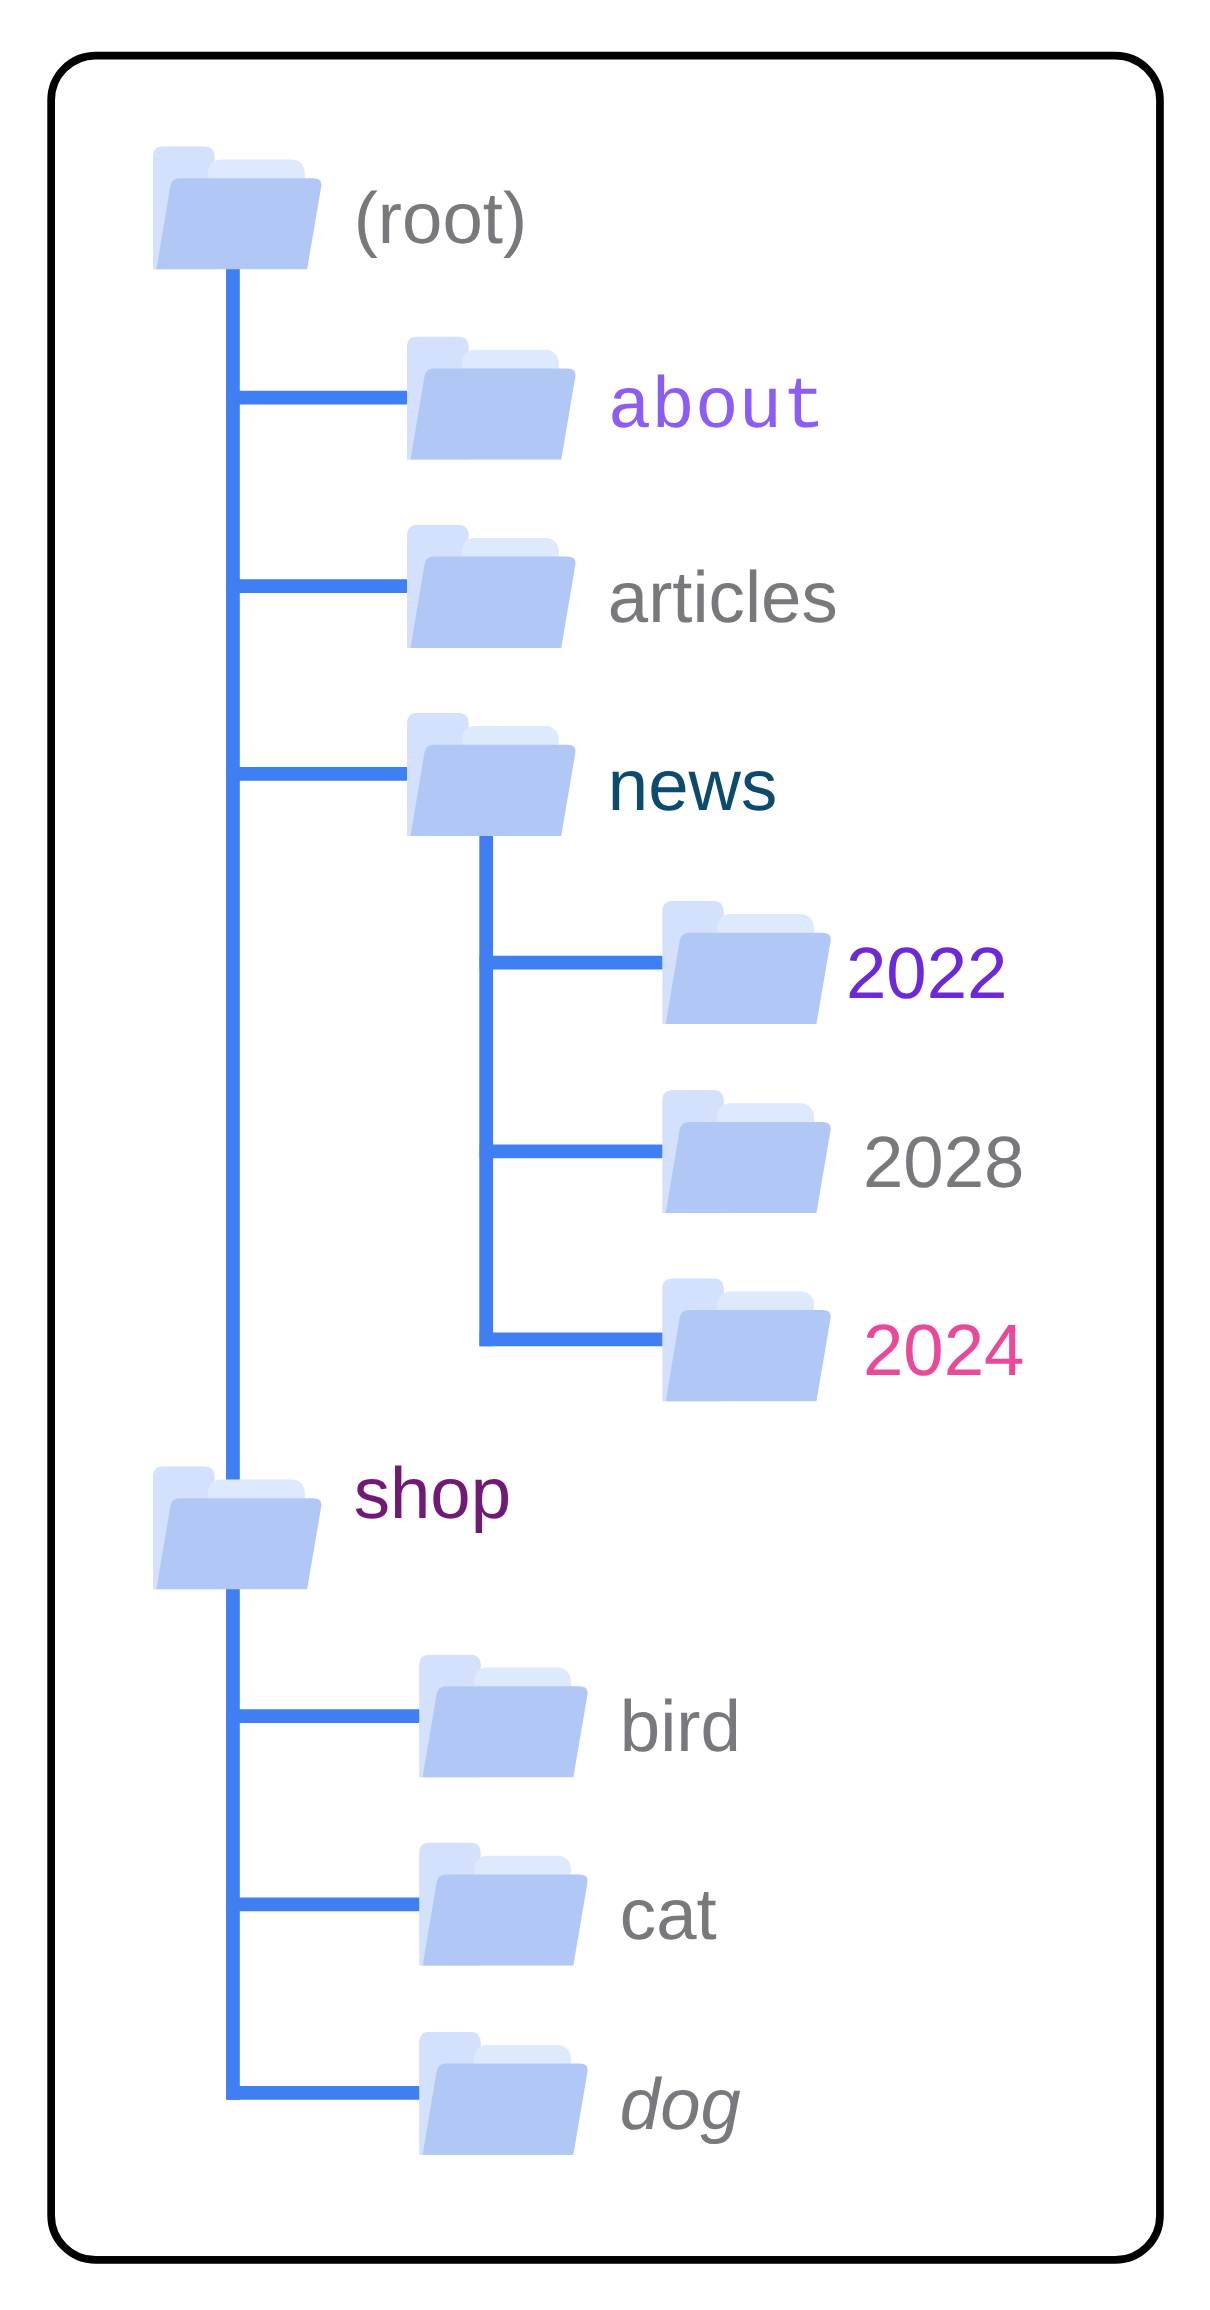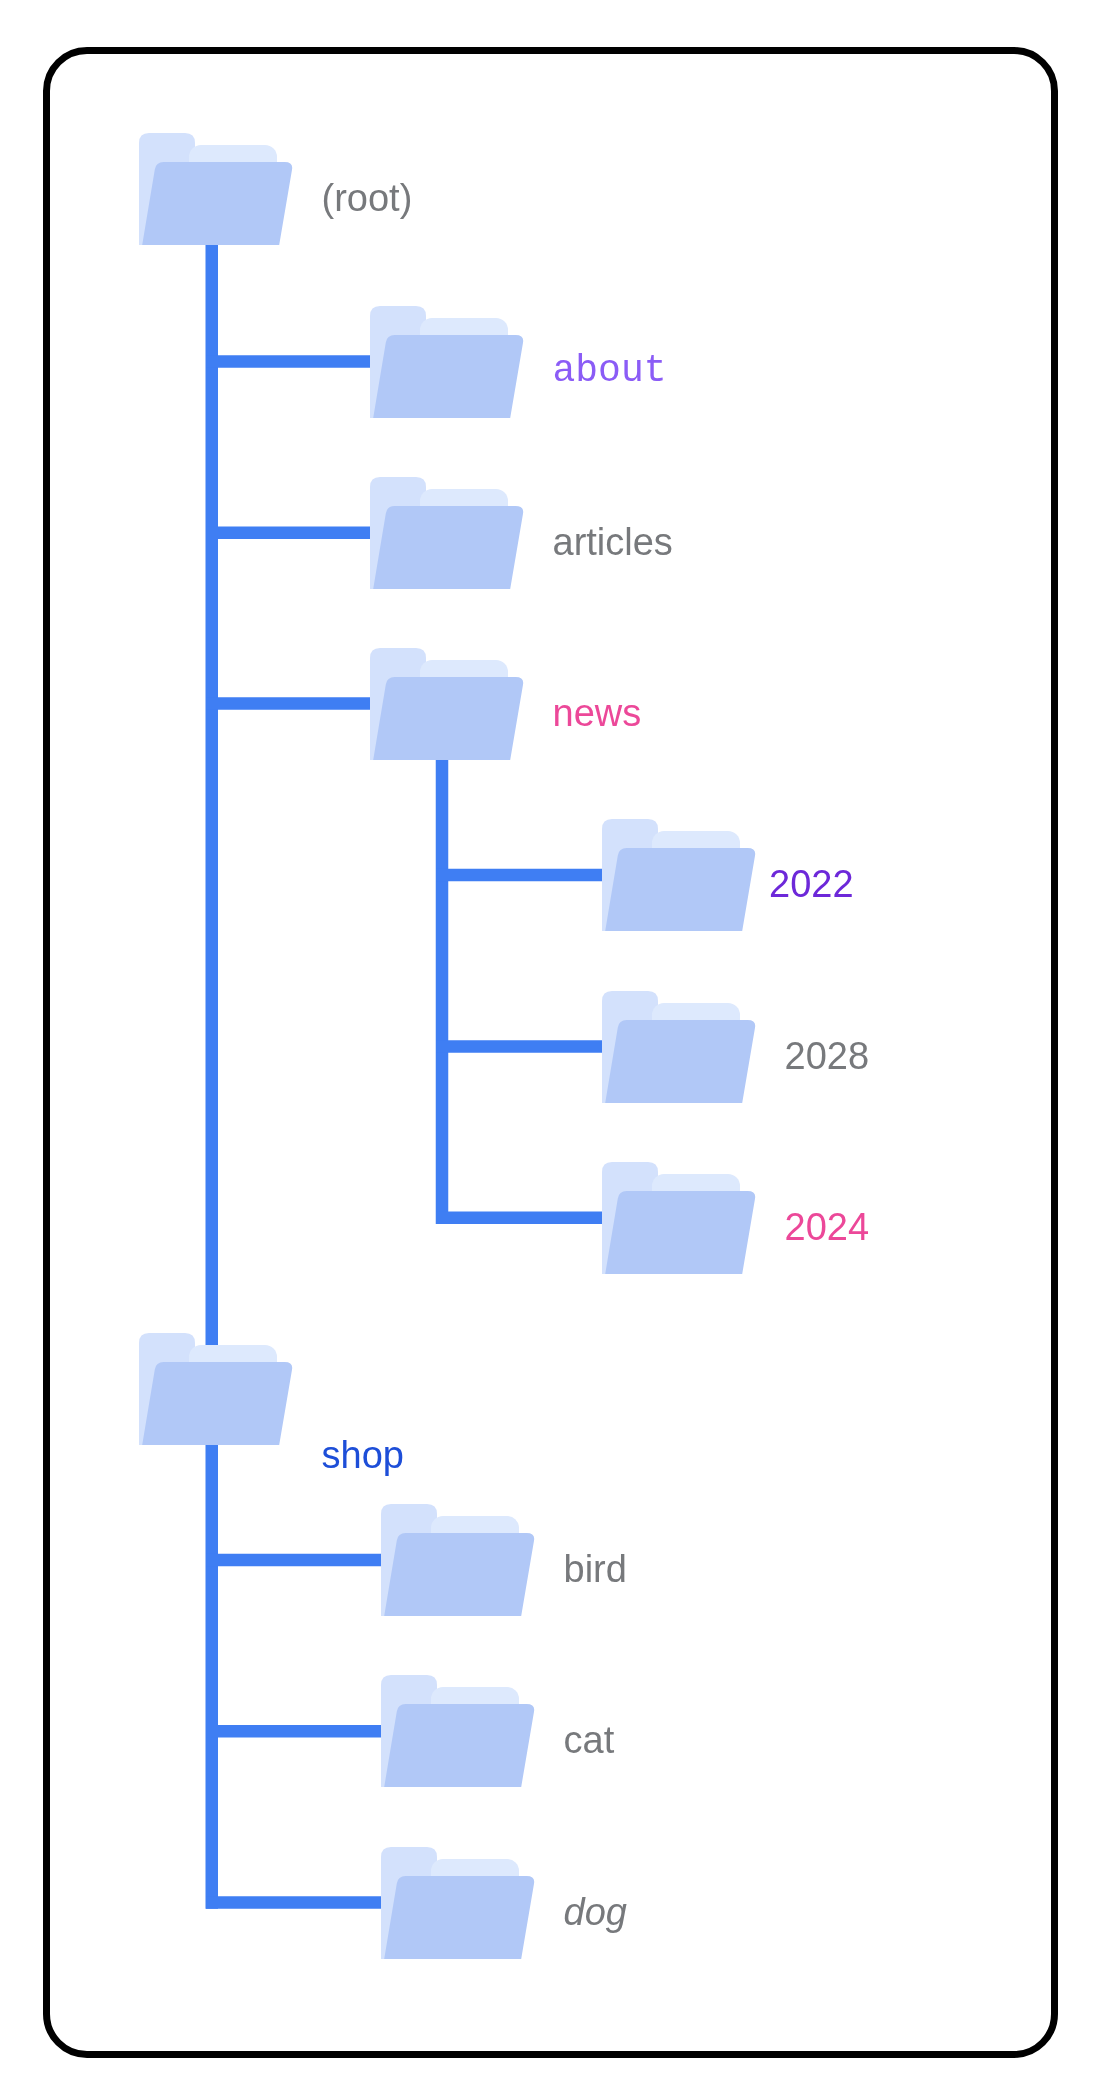--- a/index.html
+++ b/index.html
@@ -31,21 +31,21 @@
     top: 0;
   }
   .node {
     position: absolute;
   }
   .node svg {
     display: block;
   }
   .label {
     position: absolute;
-    font-size: 38px;
+    font-size: 66px;
     line-height: 50px;
     white-space: nowrap;
   }
 </style>
 </head>
 <body>
 
 <div class="canvas">
   <div class="frame"></div>
   <svg class="connectors" width="1100" height="2100" viewBox="0 0 1100 2100" aria-hidden="true">
@@ -85,21 +85,21 @@
           <path d="M 3.2 112 L 15.8 36.5 Q 17 29 24.6 29 H 145.6 Q 154.4 29 153 36.8 L 140.2 112 Z" fill="#b1c8f7"></path>
         </svg>
         <div class="label" style="left: 552.5px; top: 516.8px; color: rgb(119, 121, 124);">articles</div>
       </div>
       <div class="node">
         <svg viewBox="0 0 154 112" width="154" height="112" style="position: absolute; left: 369.5px; top: 647.6px;">
           <path d="M 0 112 V 10 Q 0 0 10 0 H 46 Q 56 0 56 10 V 112 Z" fill="#d3e1fc"></path>
           <rect x="50" y="12" width="88" height="96" rx="12" fill="#dde9fd"></rect>
           <path d="M 3.2 112 L 15.8 36.5 Q 17 29 24.6 29 H 145.6 Q 154.4 29 153 36.8 L 140.2 112 Z" fill="#b1c8f7"></path>
         </svg>
-        <div class="label" style="left: 552.5px; top: 687.6px; color: #ec4899;">news</div>
+        <div class="label" style="left: 552.5px; top: 687.6px; color: #0c4a6e;">news</div>
       </div>
       <div class="node">
         <svg viewBox="0 0 154 112" width="154" height="112" style="position: absolute; left: 601.5px; top: 819px;">
           <path d="M 0 112 V 10 Q 0 0 10 0 H 46 Q 56 0 56 10 V 112 Z" fill="#d3e1fc"></path>
           <rect x="50" y="12" width="88" height="96" rx="12" fill="#dde9fd"></rect>
           <path d="M 3.2 112 L 15.8 36.5 Q 17 29 24.6 29 H 145.6 Q 154.4 29 153 36.8 L 140.2 112 Z" fill="#b1c8f7"></path>
         </svg>
         <div class="label" style="left: 769px; top: 859px; color: #6d28d9;">2022</div>
       </div>
       <div class="node">
@@ -117,21 +117,21 @@
           <path d="M 3.2 112 L 15.8 36.5 Q 17 29 24.6 29 H 145.6 Q 154.4 29 153 36.8 L 140.2 112 Z" fill="#b1c8f7"></path>
         </svg>
         <div class="label" style="left: 784.5px; top: 1201.7px; color: #ec4899;">2024</div>
       </div>
       <div class="node">
         <svg viewBox="0 0 154 112" width="154" height="112" style="position: absolute; left: 138.5px; top: 1332.5px;">
           <path d="M 0 112 V 10 Q 0 0 10 0 H 46 Q 56 0 56 10 V 112 Z" fill="#d3e1fc"></path>
           <rect x="50" y="12" width="88" height="96" rx="12" fill="#dde9fd"></rect>
           <path d="M 3.2 112 L 15.8 36.5 Q 17 29 24.6 29 H 145.6 Q 154.4 29 153 36.8 L 140.2 112 Z" fill="#b1c8f7"></path>
         </svg>
-        <div class="label" style="left: 321.5px; top: 1430px; color: #1d4ed8;">shop</div>
+        <div class="label" style="left: 321.5px; top: 1332px; color: #701a75;">shop</div>
       </div>
       <div class="node">
         <svg viewBox="0 0 154 112" width="154" height="112" style="position: absolute; left: 380.5px; top: 1504px;">
           <path d="M 0 112 V 10 Q 0 0 10 0 H 46 Q 56 0 56 10 V 112 Z" fill="#d3e1fc"></path>
           <rect x="50" y="12" width="88" height="96" rx="12" fill="#dde9fd"></rect>
           <path d="M 3.2 112 L 15.8 36.5 Q 17 29 24.6 29 H 145.6 Q 154.4 29 153 36.8 L 140.2 112 Z" fill="#b1c8f7"></path>
         </svg>
         <div class="label" style="left: 563.5px; top: 1544px; color: rgb(119, 121, 124); text-align: center;">bird</div>
       </div>
       <div class="node">

